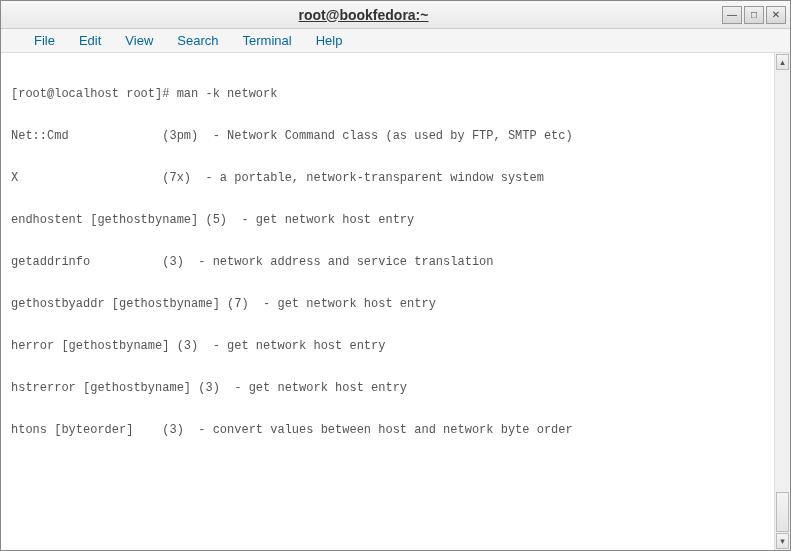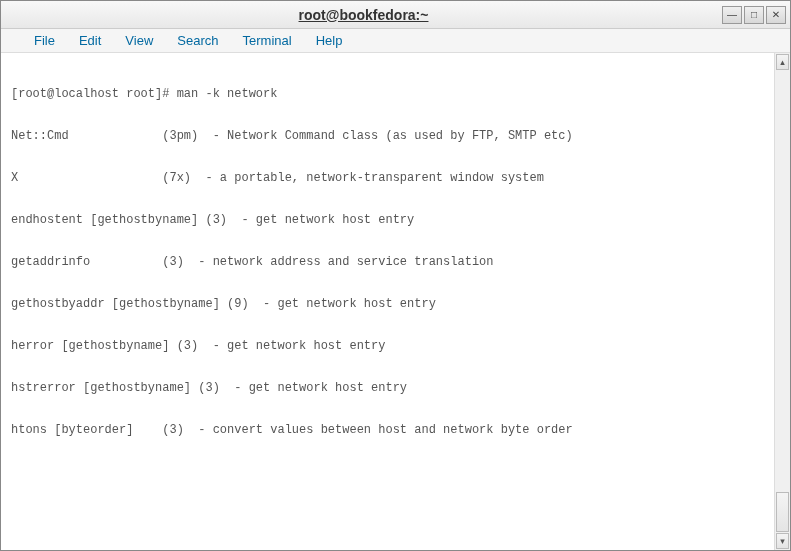--- a/index.html
+++ b/index.html
@@ -110,23 +110,23 @@
   <div class="menu-item">Search</div>
   <div class="menu-item">Terminal</div>
   <div class="menu-item">Help</div>
 </div>
 
 <div class="terminal-wrap">
   <div class="terminal">
     <div class="term-line">[root@localhost root]# man -k network</div>
     <div class="term-line">Net::Cmd             (3pm)  - Network Command class (as used by FTP, SMTP etc)</div>
     <div class="term-line">X                    (7x)  - a portable, network-transparent window system</div>
-    <div class="term-line">endhostent [gethostbyname] (3)  - get network host entry</div>
+    <div class="term-line">endhostent [gethostbyname] (5)  - get network host entry</div>
     <div class="term-line">getaddrinfo          (3)  - network address and service translation</div>
-    <div class="term-line">gethostbyaddr [gethostbyname] (9)  - get network host entry</div>
+    <div class="term-line">gethostbyaddr [gethostbyname] (7)  - get network host entry</div>
     <div class="term-line">herror [gethostbyname] (3)  - get network host entry</div>
     <div class="term-line">hstrerror [gethostbyname] (3)  - get network host entry</div>
     <div class="term-line">htons [byteorder]    (3)  - convert values between host and network byte order</div>
     
     
     
     
     
     
     

